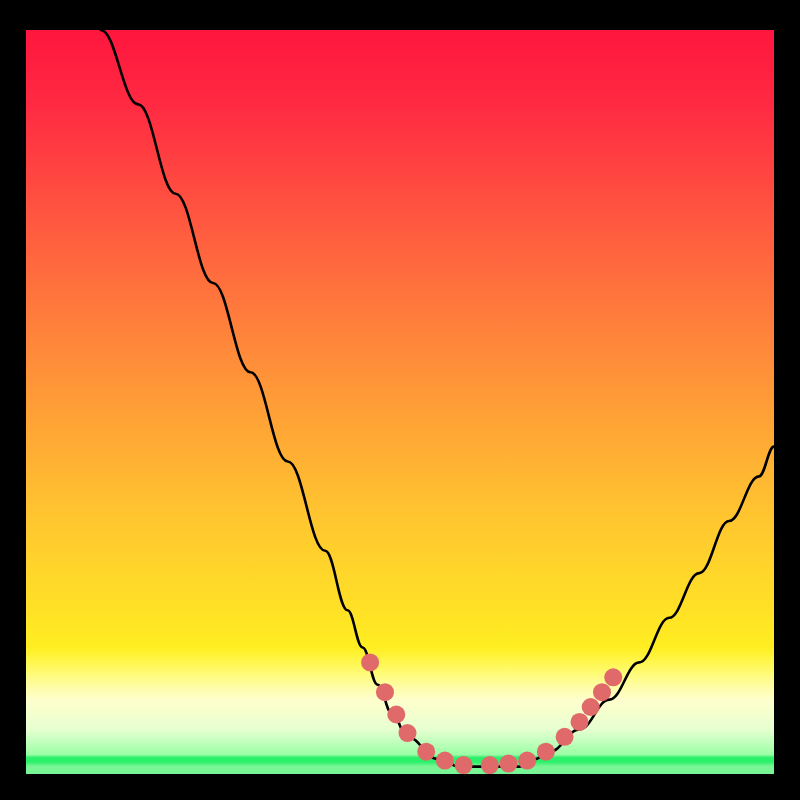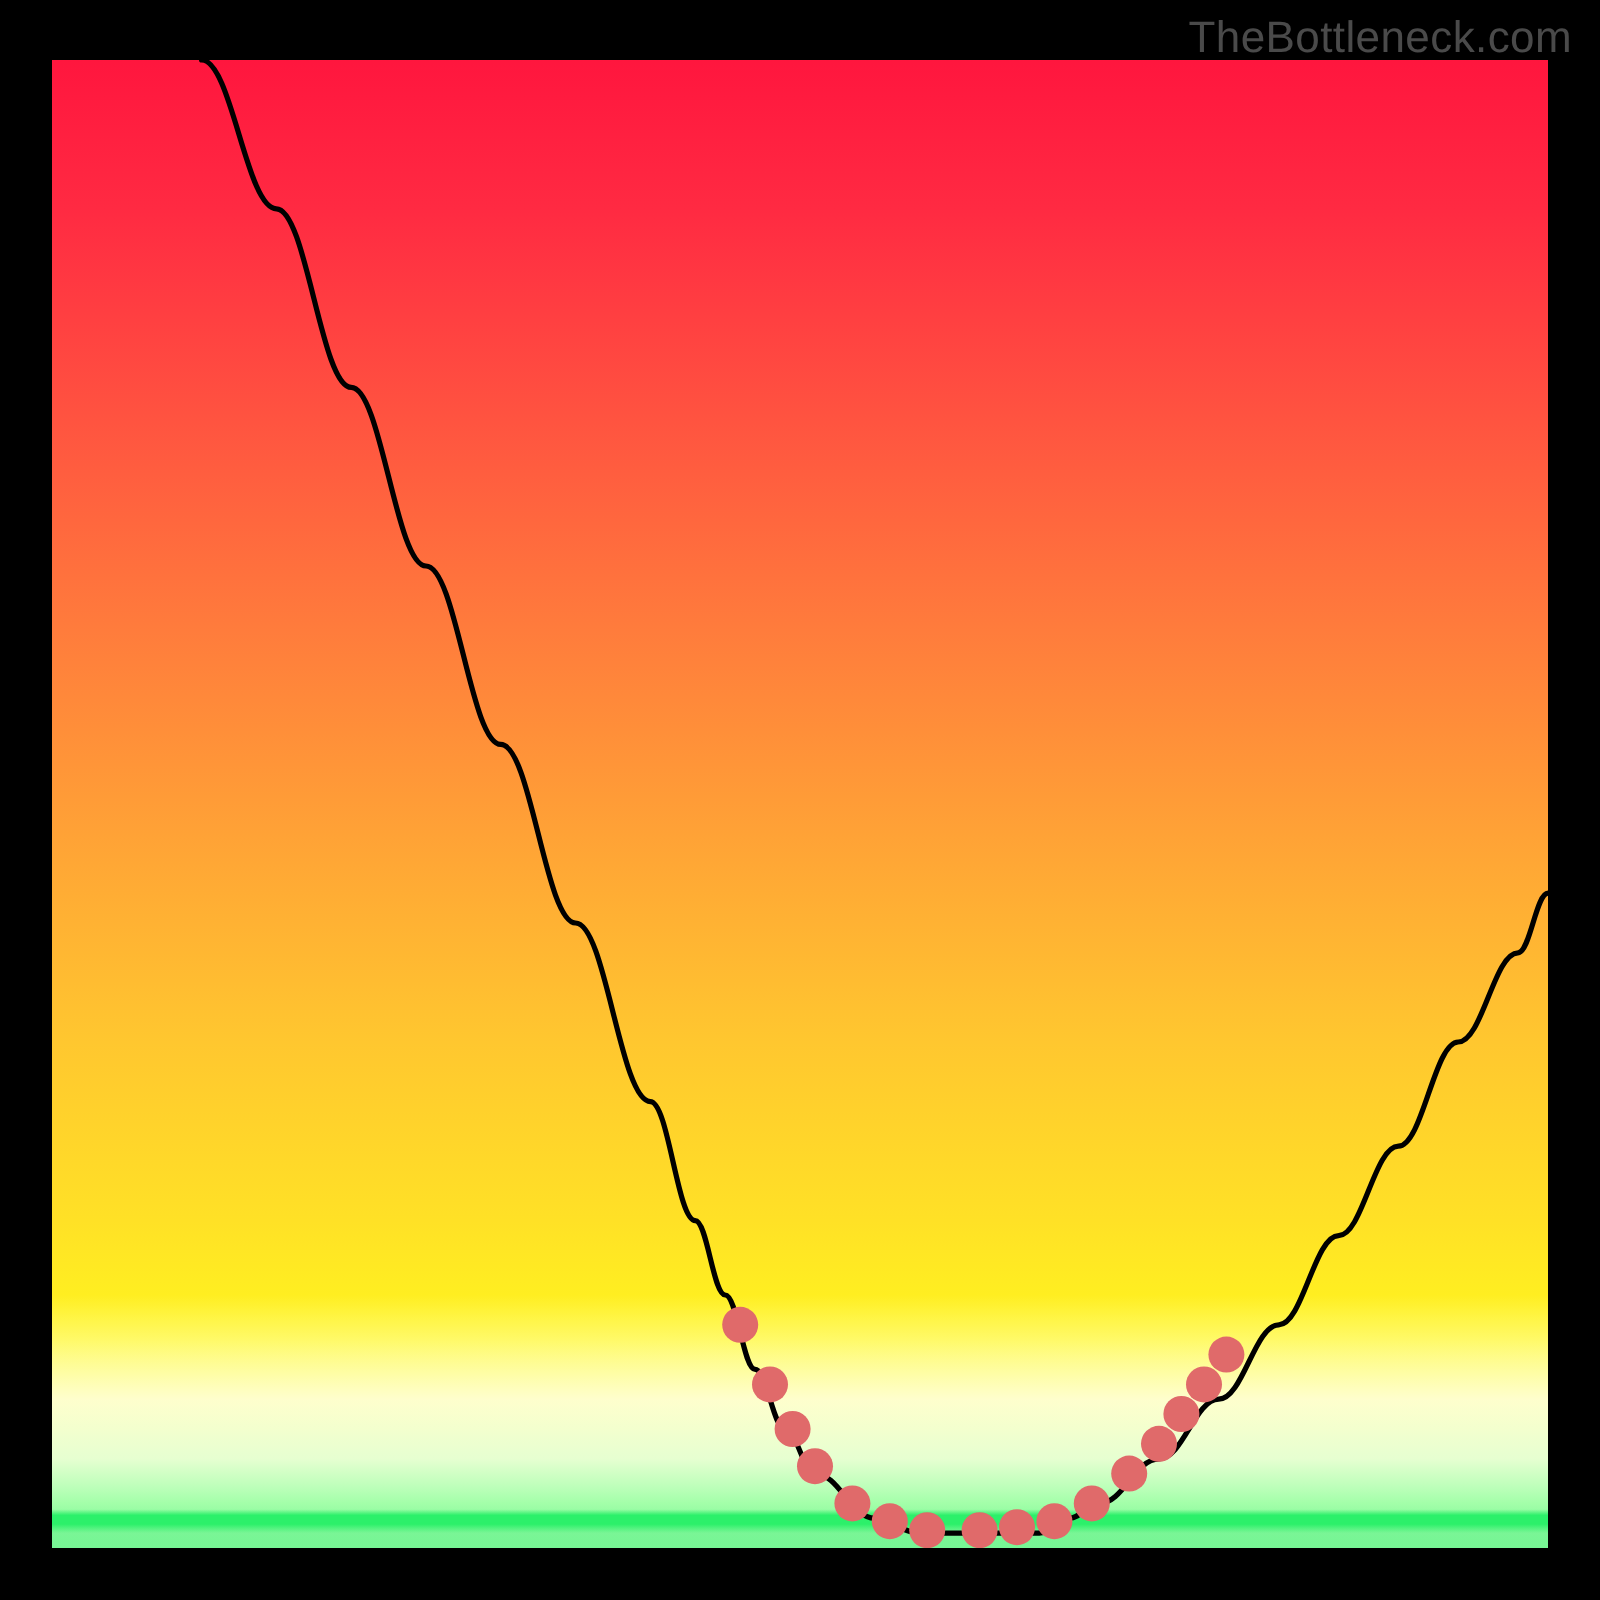--- a/index.html
+++ b/index.html
@@ -71,21 +71,20 @@
     inset: 0;
     width: 100%;
     height: 100%;
     display: block;
   }
 </style>
 </head>
 <body>
 
 <div class="outer">
-  <div class="watermark">TheBottleneck.com</div>
 
   <div class="plot">
     <div class="plot-bg"></div>
     <svg class="curve" viewBox="0 0 748 744" preserveAspectRatio="none">
       <g id="curve-path">
           <path d="M74.8 0.0 C89.8 0.0,97.2 74.4,112.2 74.4 C127.2 74.4,134.6 163.7,149.6 163.7 C164.6 163.7,172.0 253.0,187.0 253.0 C202.0 253.0,209.4 342.2,224.4 342.2 C239.4 342.2,246.8 431.5,261.8 431.5 C276.8 431.5,284.2 520.8,299.2 520.8 C308.2 520.8,312.7 580.3,321.6 580.3 C327.6 580.3,330.6 617.5,336.6 617.5 C342.6 617.5,345.6 654.7,351.6 654.7 C357.5 654.7,360.5 684.5,366.5 684.5 C372.5 684.5,375.5 706.8,381.5 706.8 C393.4 706.8,399.4 729.1,411.4 729.1 C420.4 729.1,424.9 736.6,433.8 736.6 C442.8 736.6,447.3 736.6,456.3 736.6 C462.3 736.6,465.3 736.6,471.2 736.6 C480.2 736.6,484.7 736.6,493.7 736.6 C499.7 736.6,502.7 729.1,508.6 729.1 C514.6 729.1,517.6 721.7,523.6 721.7 C535.6 721.7,541.6 699.4,553.5 699.4 C565.5 699.4,571.5 669.6,583.4 669.6 C595.4 669.6,601.4 632.4,613.4 632.4 C625.3 632.4,631.3 587.8,643.3 587.8 C655.2 587.8,661.2 543.1,673.2 543.1 C685.2 543.1,691.2 491.0,703.1 491.0 C715.1 491.0,721.1 446.4,733.0 446.4 C739.0 446.4,742.0 416.6,748.0 416.6" fill="none" stroke="#000000" stroke-width="2.6" stroke-linecap="round"></path>
         </g>
       <g id="dots">
           <circle cx="344.1" cy="632.4" r="9" fill="#e06a6a"></circle>
           <circle cx="359.0" cy="662.2" r="9" fill="#e06a6a"></circle>

